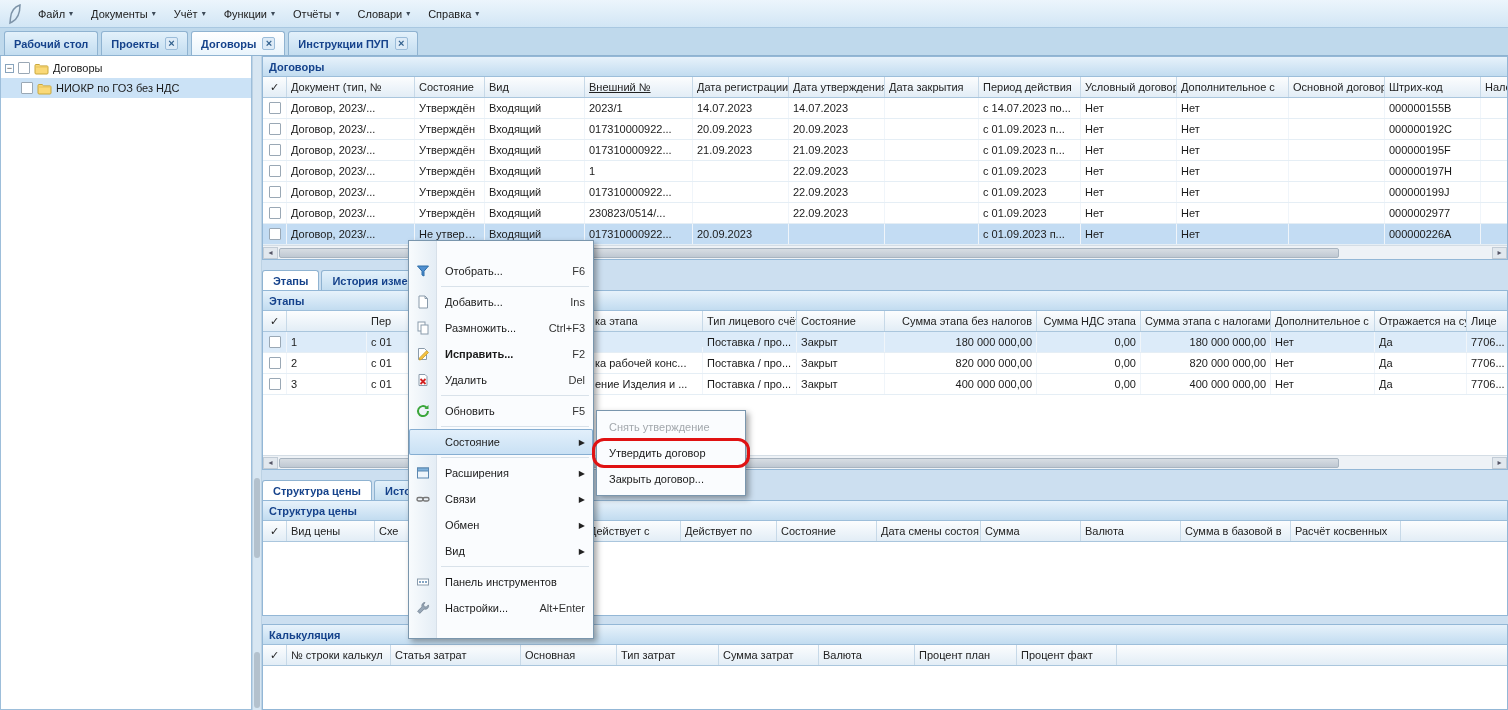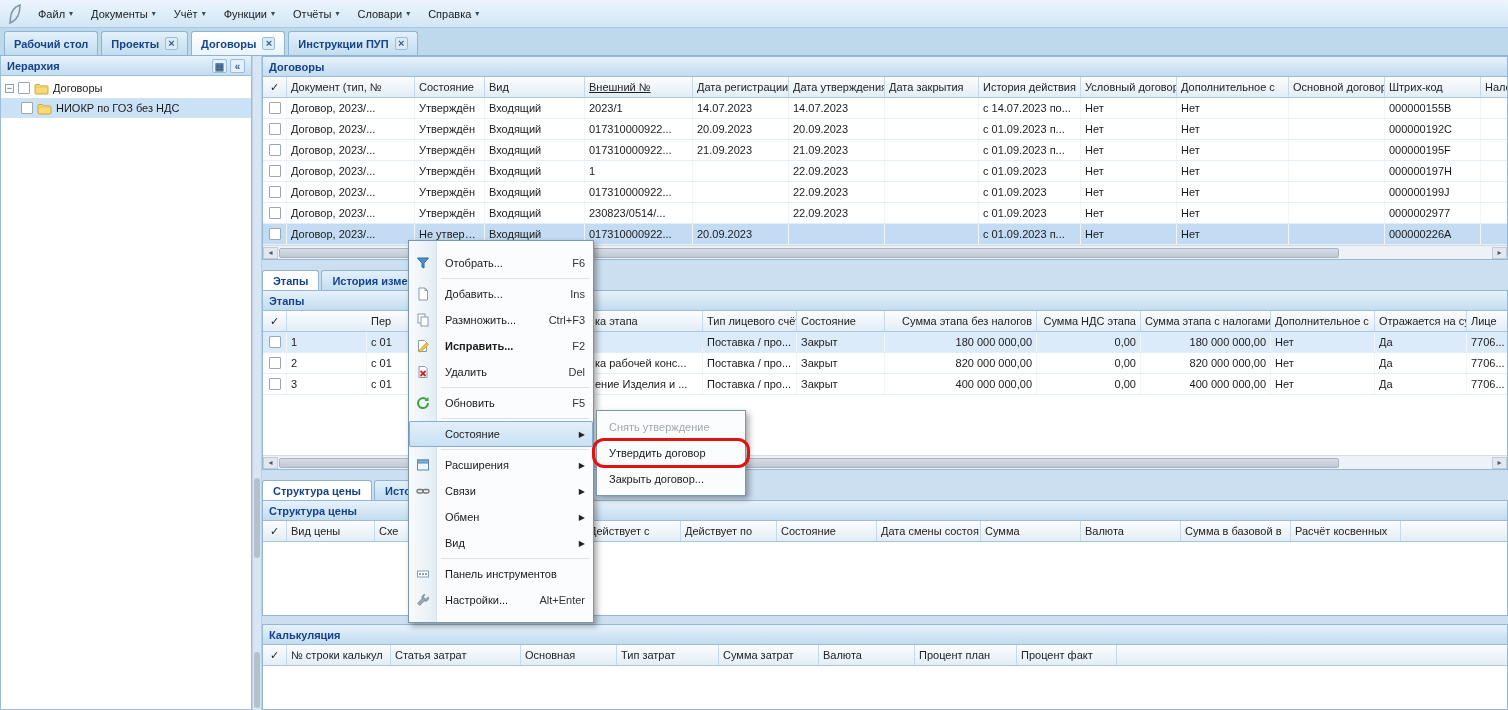--- a/index.html
+++ b/index.html
@@ -119,21 +119,21 @@
     border-radius: 3px 3px 0 0; color: #15428b; font-weight: bold; white-space: nowrap; cursor: default;
   }
   .ptab.active { background: #ffffff; }
 
   .gap-top { margin-top: 8px; }
 
   
   .ctx-menu {
     position: absolute; left: 408px; top: 240px; width: 186px;
     background: #fafcfe; border: 1px solid #7a96ad; box-shadow: 3px 3px 6px rgba(0,0,0,.35);
-    padding: 9px 0; z-index: 10;
+    padding: 17px 0; z-index: 10;
   }
   .ctx-strip {
     position: absolute; left: 0; top: 0; bottom: 0; width: 28px;
     background: linear-gradient(90deg, #f8fbfd, #e4edf5); border-right: 1px solid #d7e0e9;
   }
   .ctx-item { position: relative; height: 26px; display: flex; align-items: center; padding-right: 8px; z-index: 1; cursor: default; }
   .ctx-item.hl { background: linear-gradient(#e3f0fb, #c8e0f4); box-shadow: inset 0 0 0 1px #86aed2; border-radius: 2px; }
   .ctx-item.bold .ctx-label { font-weight: bold; }
   .ctx-icon { width: 28px; flex: 0 0 28px; text-align: center; line-height: 0; }
   .ctx-label { padding-left: 8px; flex: 1; white-space: nowrap; }
@@ -209,27 +209,20 @@
       </div>
       <div class="tab">
         <span>Инструкции ПУП</span>
         <span class="tab-close">×</span>
       </div>
     </div>
 
   <div class="layout">
 
     <div class="sidebar">
-      <div class="panel-header">
-        <span>Иерархия</span>
-        <span class="ph-icons">
-          <span class="ph-btn">▦</span>
-          <span class="ph-btn">«</span>
-        </span>
-      </div>
       <div class="tree">
           <div class="tree-row" style="padding-left: 4px;">
             <span class="expander">−</span>
             <span class="cb"></span>
             <span style="line-height: 0;"><svg width="15" height="13" viewBox="0 0 15 13">
                 <path d="M1 3.5c0-.6.4-1 1-1h3.2l1.4 1.4H13c.6 0 1 .4 1 1V11c0 .6-.4 1-1 1H2c-.6 0-1-.4-1-1z" fill="#fad978" stroke="#c9a83d"></path>
                 <path d="M1 5h13" stroke="#e6c35c"></path>
               </svg></span>
             <span>Договоры</span>
           </div>
@@ -257,21 +250,21 @@
         </div>
         <div class="grid-header-row">
             <div class="hcell checkhead" style="width: 24px;">✓</div>
             <div class="hcell" style="width: 128px;">Документ (тип, №</div>
             <div class="hcell" style="width: 70px;">Состояние</div>
             <div class="hcell" style="width: 100px;">Вид</div>
             <div class="hcell" style="width: 108px; text-decoration: underline;">Внешний №</div>
             <div class="hcell" style="width: 96px;">Дата регистрации</div>
             <div class="hcell" style="width: 96px;">Дата утверждения</div>
             <div class="hcell" style="width: 94px;">Дата закрытия</div>
-            <div class="hcell" style="width: 102px;">История действия</div>
+            <div class="hcell" style="width: 102px;">Период действия</div>
             <div class="hcell" style="width: 96px;">Условный договор</div>
             <div class="hcell" style="width: 112px;">Дополнительное с</div>
             <div class="hcell" style="width: 96px;">Основной договор</div>
             <div class="hcell" style="width: 96px;">Штрих-код</div>
             <div class="hcell" style="width: 80px;">Нало</div>
           </div>
         <div class="grid-body">
             <div class="grid-row">
               <div class="cell checkcell" style="width: 24px;">
                 <span class="cb"></span>

